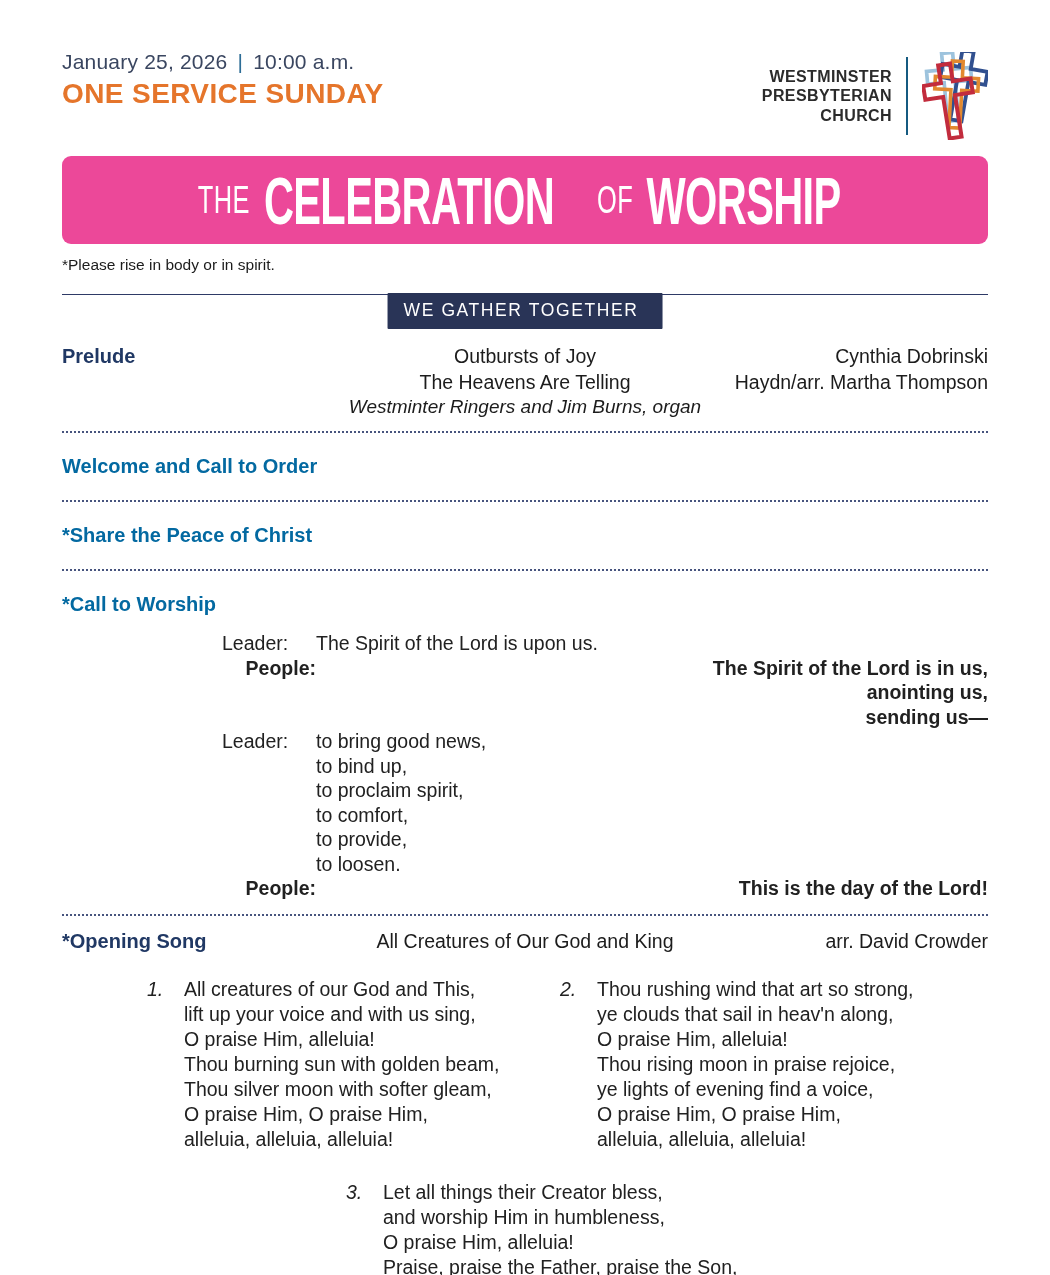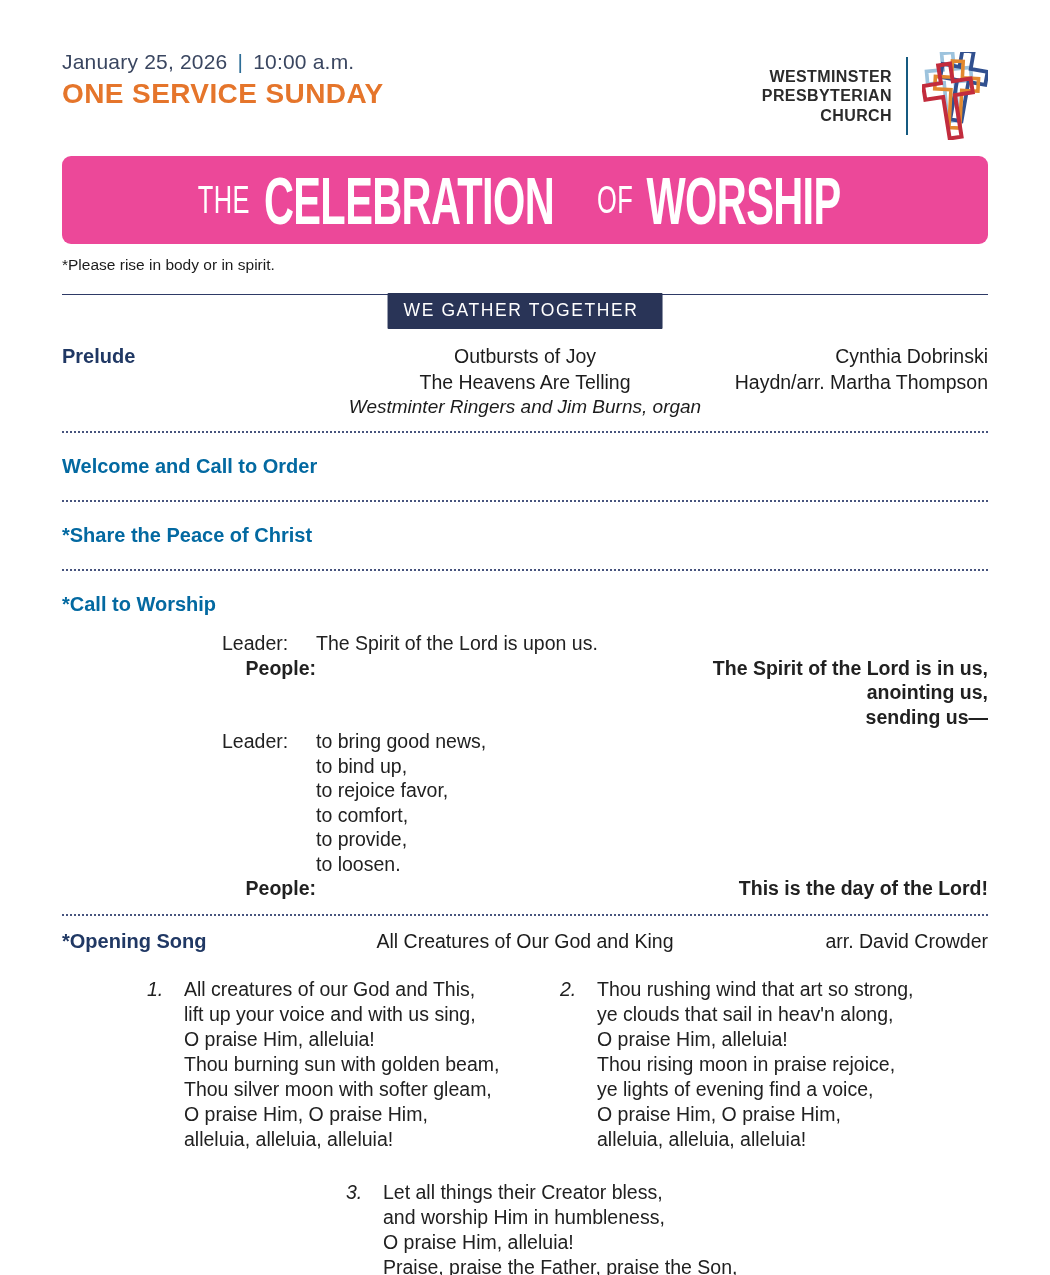--- a/index.html
+++ b/index.html
@@ -155,21 +155,21 @@
       <div>The Spirit of the Lord is in us,</div>
       <div>anointing us,</div>
       <div>sending us—</div>
     </div>
   </div>
   <div class="reading-row">
     <div>Leader:</div>
     <div>
       <div>to bring good news,</div>
       <div>to bind up,</div>
-      <div>to rejoice favor,</div>
+      <div>to proclaim spirit,</div>
       <div>to comfort,</div>
       <div>to provide,</div>
       <div>to loosen.</div>
     </div>
   </div>
   <div class="reading-row bold">
     <div>People:</div>
     <div>
       <div>This is the day of the Lord!</div>
     </div>

